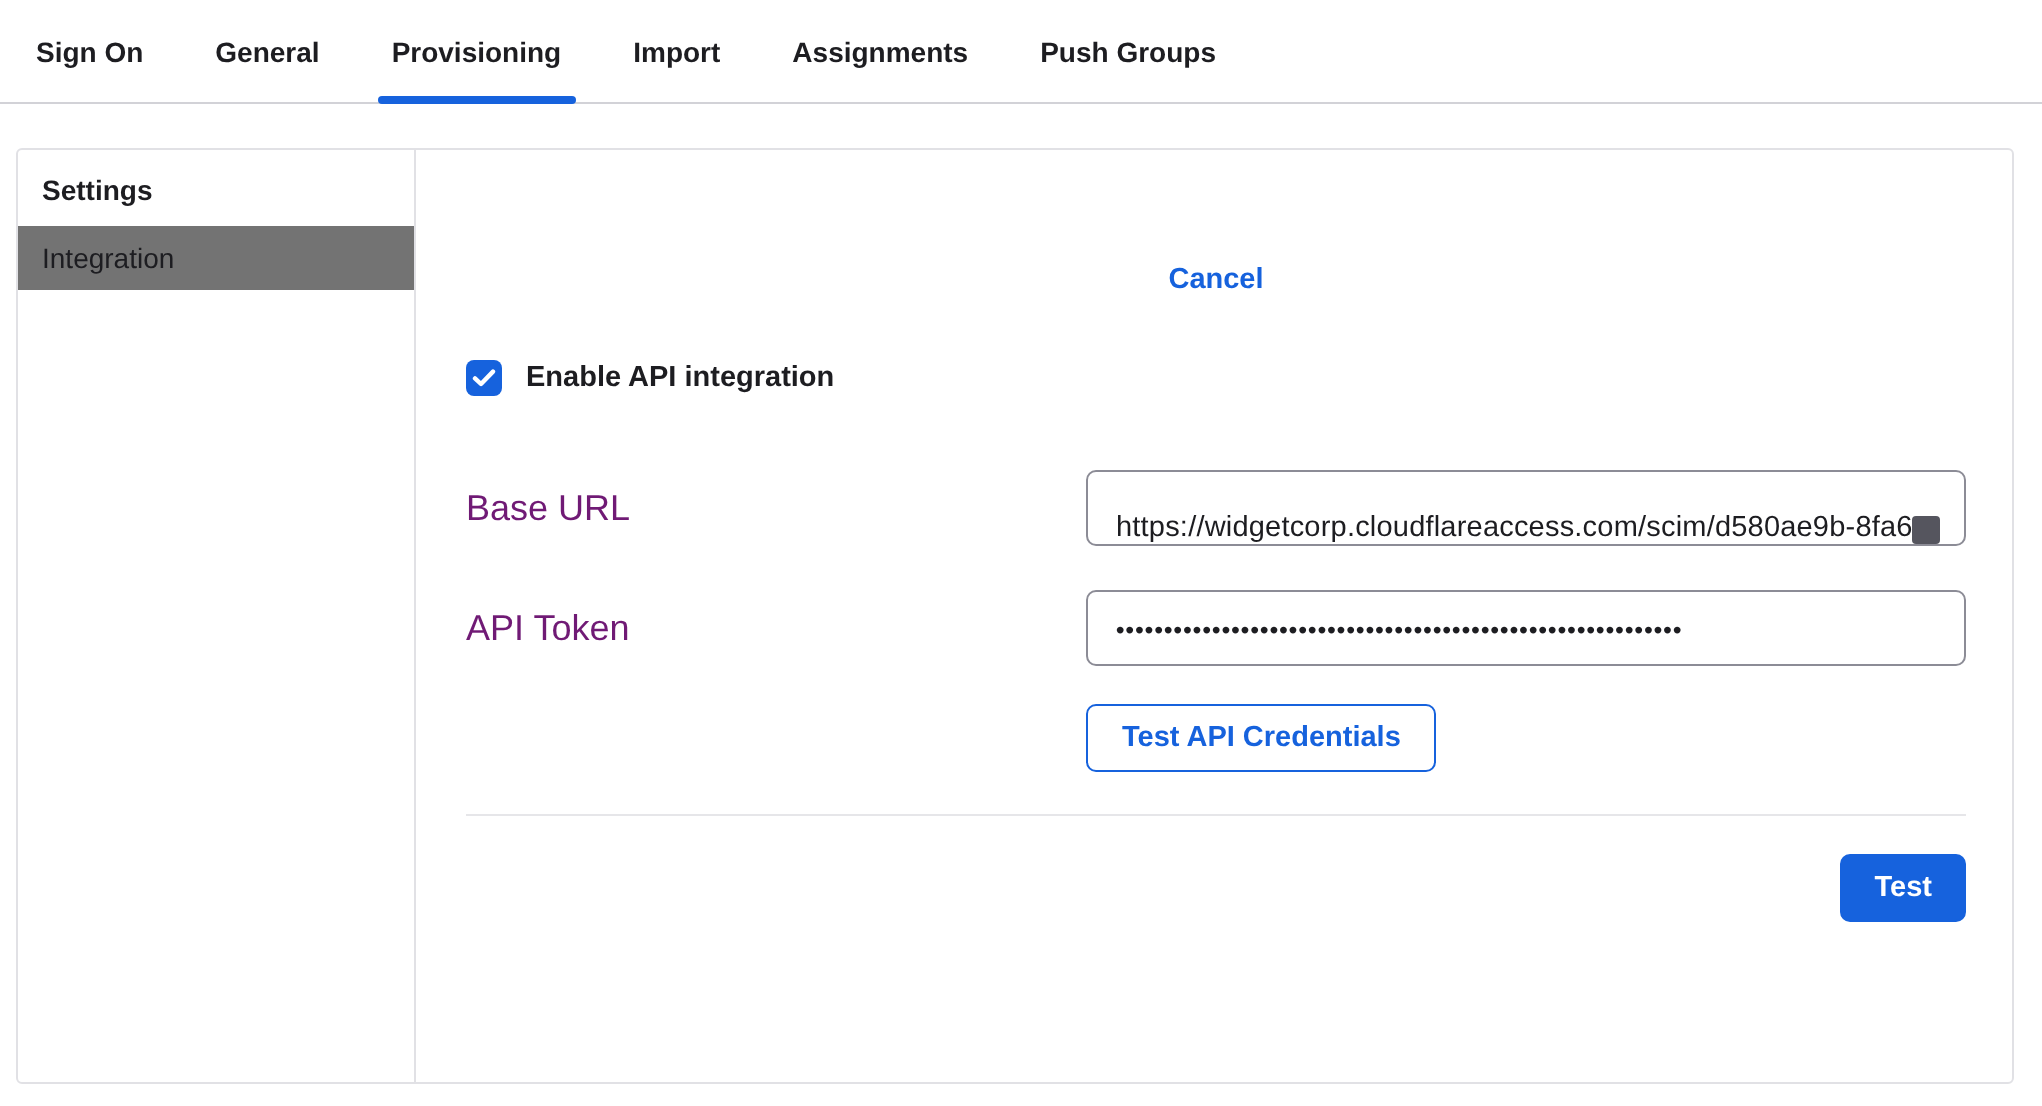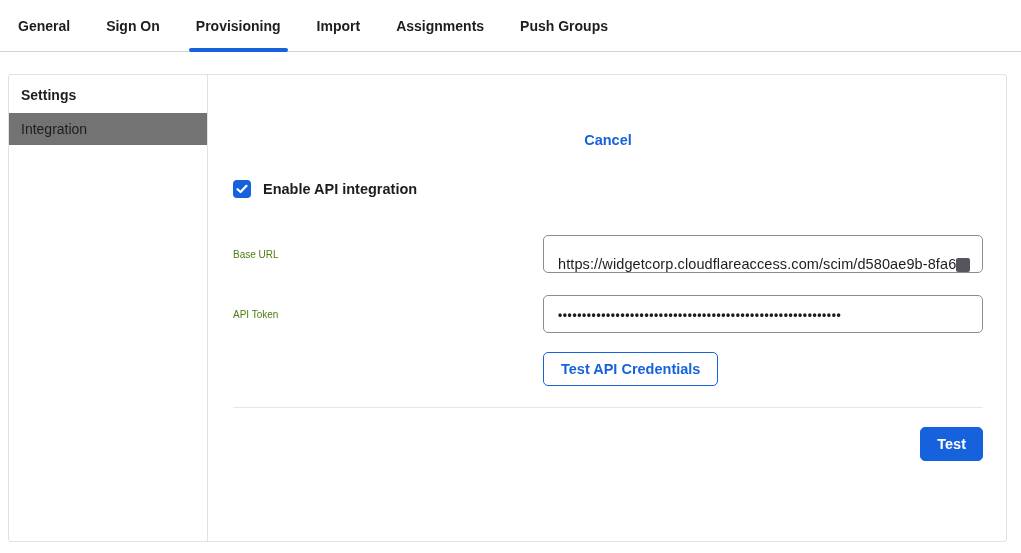--- a/index.html
+++ b/index.html
@@ -118,22 +118,22 @@
   }
   .form-row {
     display: flex;
     align-items: center;
   }
   .form-row.first { margin-top: 37px; }
   .form-row.second { margin-top: 22px; }
   .field-label {
     width: 310px;
     flex: none;
-    font-size: 10px;
-    color: #4d7c0f;
+    font-size: 18px;
+    color: #701a75;
   }
   .input {
     flex: 1;
     height: 38px;
     border: 1px solid #8c8c96;
     border-radius: 5px;
     background: #ffffff;
     font-size: 14.5px;
     color: #1d1d21;
     padding: 0 8px 0 14px;
@@ -199,25 +199,25 @@
     padding: 8px 16px;
     cursor: pointer;
     font-family: "Liberation Sans", "DejaVu Sans", sans-serif;
   }
 </style>
 </head>
 <body>
 
 <div class="tabbar">
   <div class="tab">
+    <span>Sign On</span>
+
+  </div>
+  <div class="tab">
     <span>General</span>
-
-  </div>
-  <div class="tab">
-    <span>Sign On</span>
 
   </div>
   <div class="tab active">
     <span>Provisioning</span>
     <div class="underline"></div>
   </div>
   <div class="tab">
     <span>Import</span>
 
   </div>

